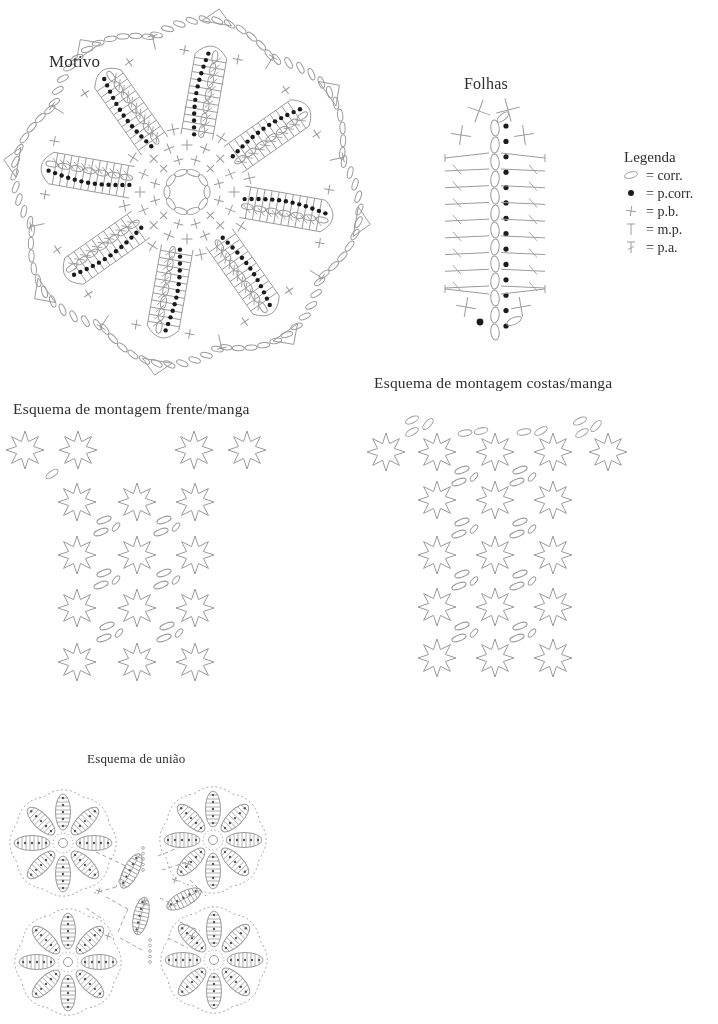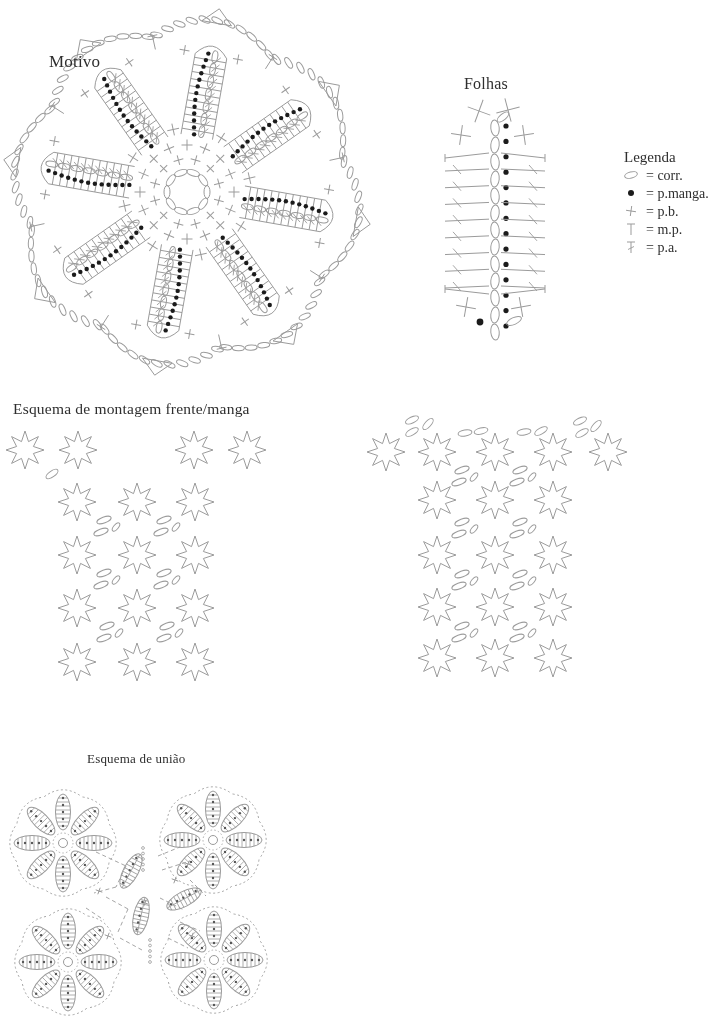--- a/index.html
+++ b/index.html
@@ -1474,35 +1474,36 @@
           <circle cx="184" cy="897.5" r="1.2" fill="#555555"></circle>
           <circle cx="191" cy="897.5" r="1.2" fill="#555555"></circle>
           <circle cx="198" cy="897.5" r="1.2" fill="#555555"></circle>
         </g>
       </g>
   </svg>
 
   <div class="title" id="t-motivo">Motivo</div>
   <div class="title" id="t-folhas">Folhas</div>
   <div class="title" id="t-frente">Esquema de montagem frente/manga</div>
+  <div class="title" id="t-costas">Esquema de montagem costas/manga</div>
   <div class="title" id="t-uniao">Esquema de união</div>
 
   <div class="legend">
     <div class="lt">Legenda</div>
     <div class="legend-row">
       <svg width="22" height="16">
           <ellipse cx="9" cy="8" rx="6.5" ry="3" transform="rotate(-15 9 8)" fill="none" stroke="#9b9b9b" stroke-width="1"></ellipse>
         </svg>
       <span>= corr.</span>
     </div>
     <div class="legend-row">
       <svg width="22" height="16">
           <circle cx="9" cy="8" r="3" fill="#1b1b1b"></circle>
         </svg>
-      <span>= p.manga.</span>
+      <span>= p.corr.</span>
     </div>
     <div class="legend-row">
       <svg width="22" height="16">
           <g transform="rotate(8 9 8)">
             <line x1="4" y1="8" x2="14" y2="8" stroke="#9b9b9b" stroke-width="1"></line>
             <line x1="9" y1="3" x2="9" y2="13" stroke="#9b9b9b" stroke-width="1"></line>
           </g>
         </svg>
       <span>= p.b.</span>
     </div>

